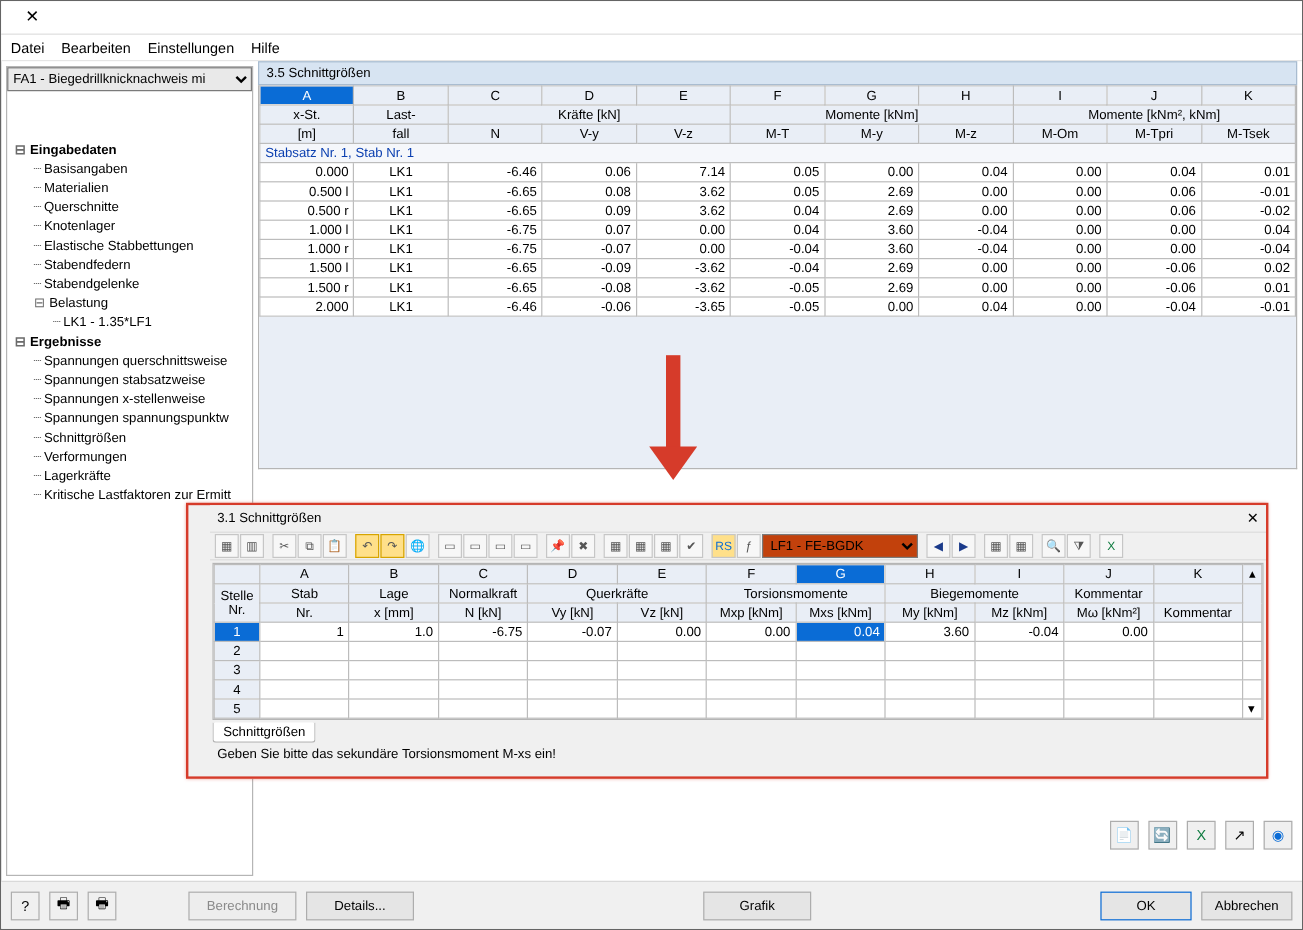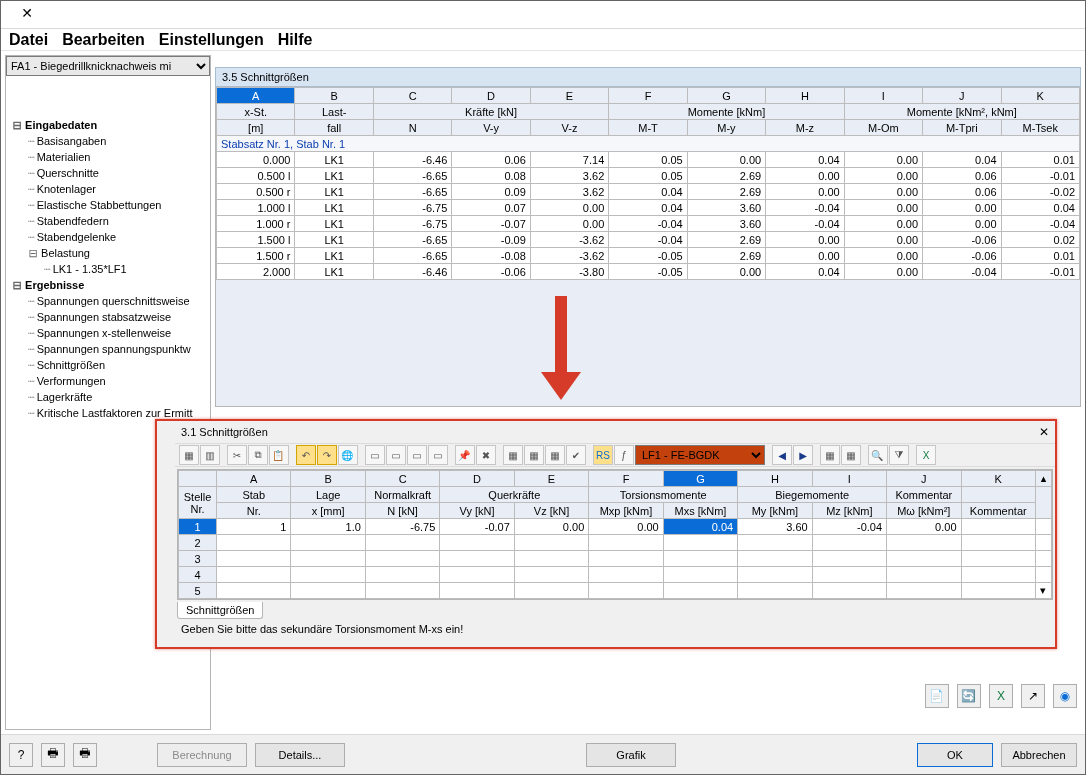--- a/index.html
+++ b/index.html
@@ -2,32 +2,32 @@
 <html><head>
 <meta charset="utf-8">
 <style>
   * { box-sizing: border-box; font-family: "Segoe UI", Tahoma, sans-serif; font-size: 11px; }
   body { margin: 0; background: #fff; color: #000; }
   .window { width: 1086px; height: 775px; border: 1px solid #646464; display: flex; flex-direction: column; background: #fff; position: relative; }
   .titlebar { height: 28px; display: flex; align-items: center; padding: 0 8px; border-bottom: 1px solid #d9d9d9; background: #fff; }
   .titlebar .title { flex: 1; font-size: 12px; }
   .close-x { width: 36px; height: 20px; text-align: center; font-size: 14px; }
   .menubar { height: 22px; display: flex; align-items: center; padding: 0 8px; background: #fff; border-bottom: 1px solid #e5e5e5; }
-  .menubar span { margin-right: 14px; font-size: 16px; font-weight: bold; }
+  .menubar span { margin-right: 14px; font-size: 12px; }
   .body { flex: 1; display: flex; min-height: 0; }
   .sidebar { width: 206px; border: 1px solid #b5b5b5; margin: 4px; display: flex; flex-direction: column; background: #fff; gap: 39px; }
   .sidebar select { width: 100%; height: 20px; border: 1px solid #7a7a7a; background: #e9e9e9; font-size: 11px; }
   .tree { flex: 1; overflow: hidden; padding: 2px 0; }
   .tree-item { padding: 1px 2px 1px 6px; white-space: nowrap; overflow: hidden; text-overflow: ellipsis; font-size: 11px; line-height: 14px; }
   .tree-item.head { font-weight: bold; }
   .tree-item.sub { padding-left: 22px; }
   .tree-item.sub2 { padding-left: 38px; }
   .tree-item .exp { color:#6b6b6b; display:inline-block; width:10px; text-align:center; }
   .tree-item .dots { color:#6b6b6b; letter-spacing:0; margin-right:2px; }
-  .main { flex: 1; margin: 16px 4px 4px 0; display: flex; flex-direction: column; min-width:0; }
+  .main { flex: 1; margin: 0 4px 4px 0; display: flex; flex-direction: column; min-width:0; }
   .panel-title { background: #d7e4f2; border: 1px solid #a9bcd0; padding: 3px 6px; font-size: 11px; }
   table { border-collapse: collapse; width: 100%; table-layout: fixed; }
   th, td { border: 1px solid #bcbcbc; padding: 1px 4px; font-size: 11px; height: 16px; overflow: hidden; white-space: nowrap; }
   th { background: #e9eef6; font-weight: normal; text-align: center; }
   th.colhdr { background: #e9eef6; }
   th.colhdr.active { background: #0a6cd6; color: #fff; }
   td.num { text-align: right; }
   td.ctr { text-align: center; }
   tr.section td { color:#0b3fb0; background:#f5f7fb; text-align:left; padding-left:4px; }
   .arrow-overlay { position:absolute; left:540px; top:295px; width:40px; height:110px; pointer-events:none; }
@@ -229,21 +229,21 @@
                 <td class="num">0.00</td>
                 <td class="num">0.00</td>
                 <td class="num">-0.06</td>
                 <td class="num">0.01</td>
               </tr>
               <tr>
                 <td class="num">2.000</td>
                 <td class="ctr">LK1</td>
                 <td class="num">-6.46</td>
                 <td class="num">-0.06</td>
-                <td class="num">-3.80</td>
+                <td class="num">-3.65</td>
                 <td class="num">-0.05</td>
                 <td class="num">0.00</td>
                 <td class="num">0.04</td>
                 <td class="num">0.00</td>
                 <td class="num">-0.04</td>
                 <td class="num">-0.01</td>
               </tr>
             </tbody>
           </table>
         <div class="filler"></div>

